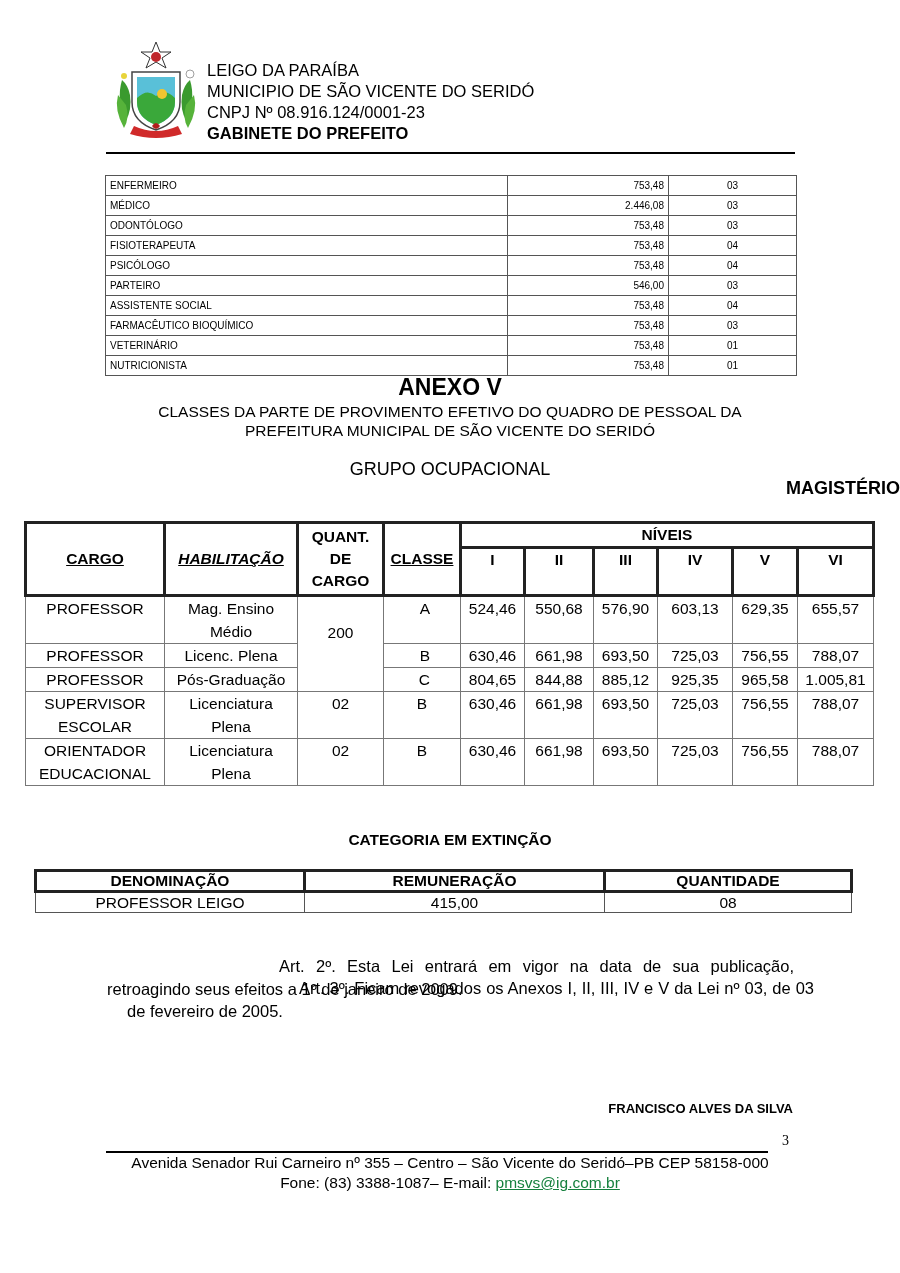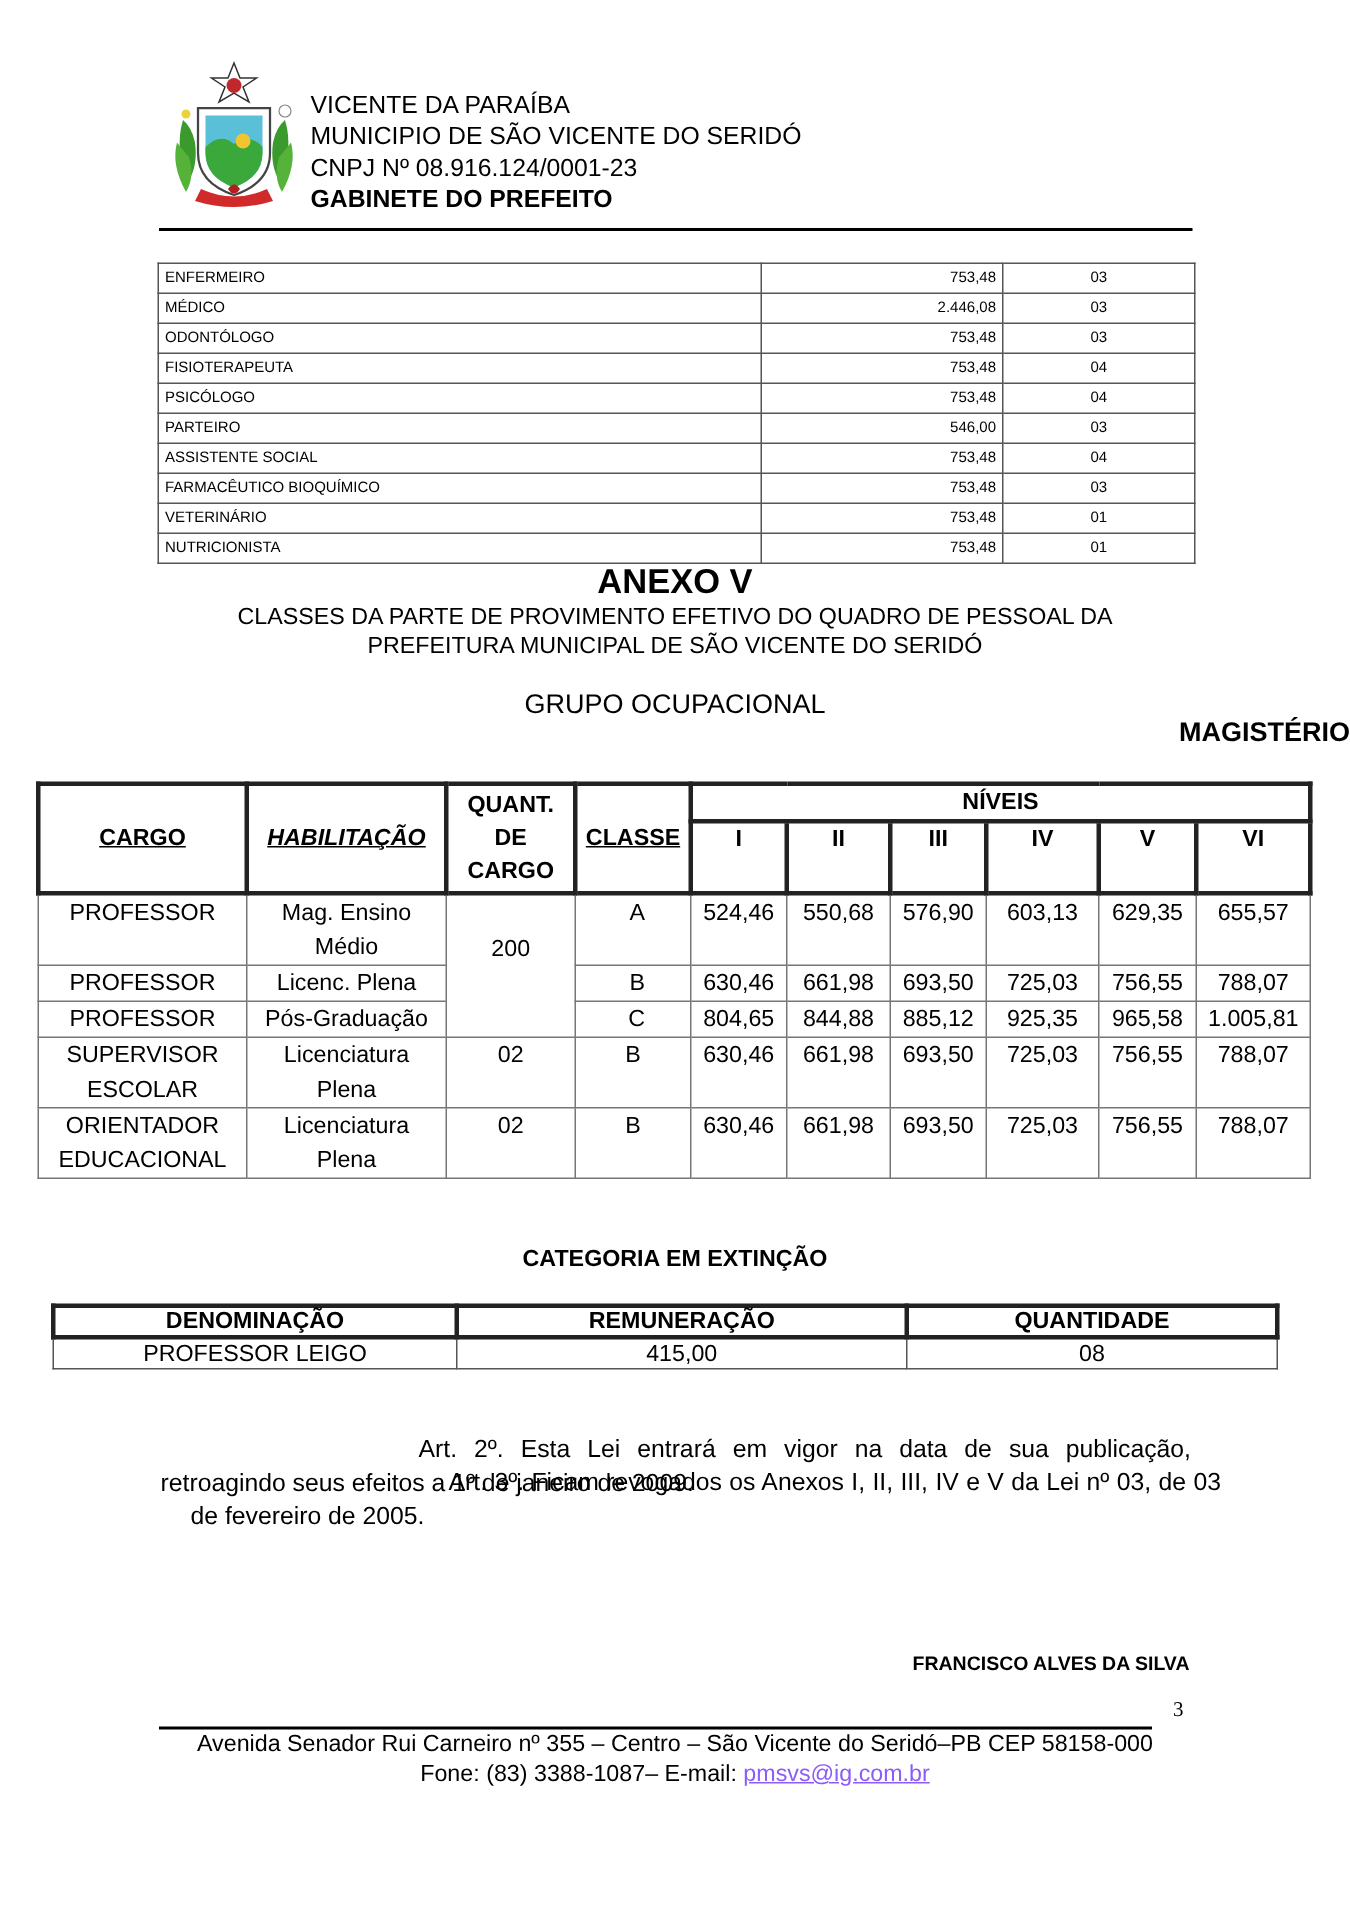--- a/index.html
+++ b/index.html
@@ -84,21 +84,21 @@
 
     <path d="M25,37 L63,37 L63,62 Q63,78 44,85 Q25,78 25,62 Z" fill="#59c0d8"></path>
     <path d="M25,58 Q35,48 44,56 Q54,48 63,58 L63,62 Q63,78 44,85 Q25,78 25,62 Z" fill="#3aa83a"></path>
     <circle cx="50" cy="54" r="5" fill="#f2c530"></circle>
 
     <path d="M22,86 Q44,96 66,86 L70,94 Q44,102 18,94 Z" fill="#d02a2a"></path>
     <path d="M40,86 Q44,80 48,86 Q44,92 40,86 Z" fill="#b01e1e"></path>
   </svg>
 </div>
 <div class="header-text">
-  <div>VICENTE DA PARAÍBA</div>
+  <div>LEIGO DA PARAÍBA</div>
   <div>MUNICIPIO DE SÃO VICENTE DO SERIDÓ</div>
   <div>CNPJ Nº 08.916.124/0001-23</div>
   <div class="bold">GABINETE DO PREFEITO</div>
 </div>
 <div class="header-rule"></div>
 
 <table class="t1">
   <tbody id="t1-body">
       <tr>
         <td class="c1">ENFERMEIRO</td>
@@ -281,14 +281,14 @@
 </table>
 
 <p class="art art1"><span class="indent"></span><span>Art. 2º. Esta Lei entrará em vigor na data de sua publicação, retroagindo seus efeitos a 1º de janeiro de 2009.</span></p>
 <p class="art art2"><span class="indent"></span><span>Art. 3º. Ficam revogados os Anexos I, II, III, IV e V da Lei nº 03, de 03 de fevereiro de 2005.</span></p>
 
 <div class="signer">FRANCISCO ALVES DA SILVA</div>
 <div class="page-num">3</div>
 <div class="footer-rule"></div>
 <div class="footer">
   <div class="addr">Avenida Senador Rui Carneiro nº 355 – Centro – São Vicente do Seridó–PB CEP 58158-000</div>
-  <div><span>Fone: (83) 3388-1087– E-mail: </span><a class="email" style="color: #8b5cf6;">pmsvs@ig.com.br</a></div>
+  <div><span>Fone: (83) 3388-1087– E-mail: </span><a class="email" style="color: #15803d;">pmsvs@ig.com.br</a></div>
 </div>
 
 </body></html>

